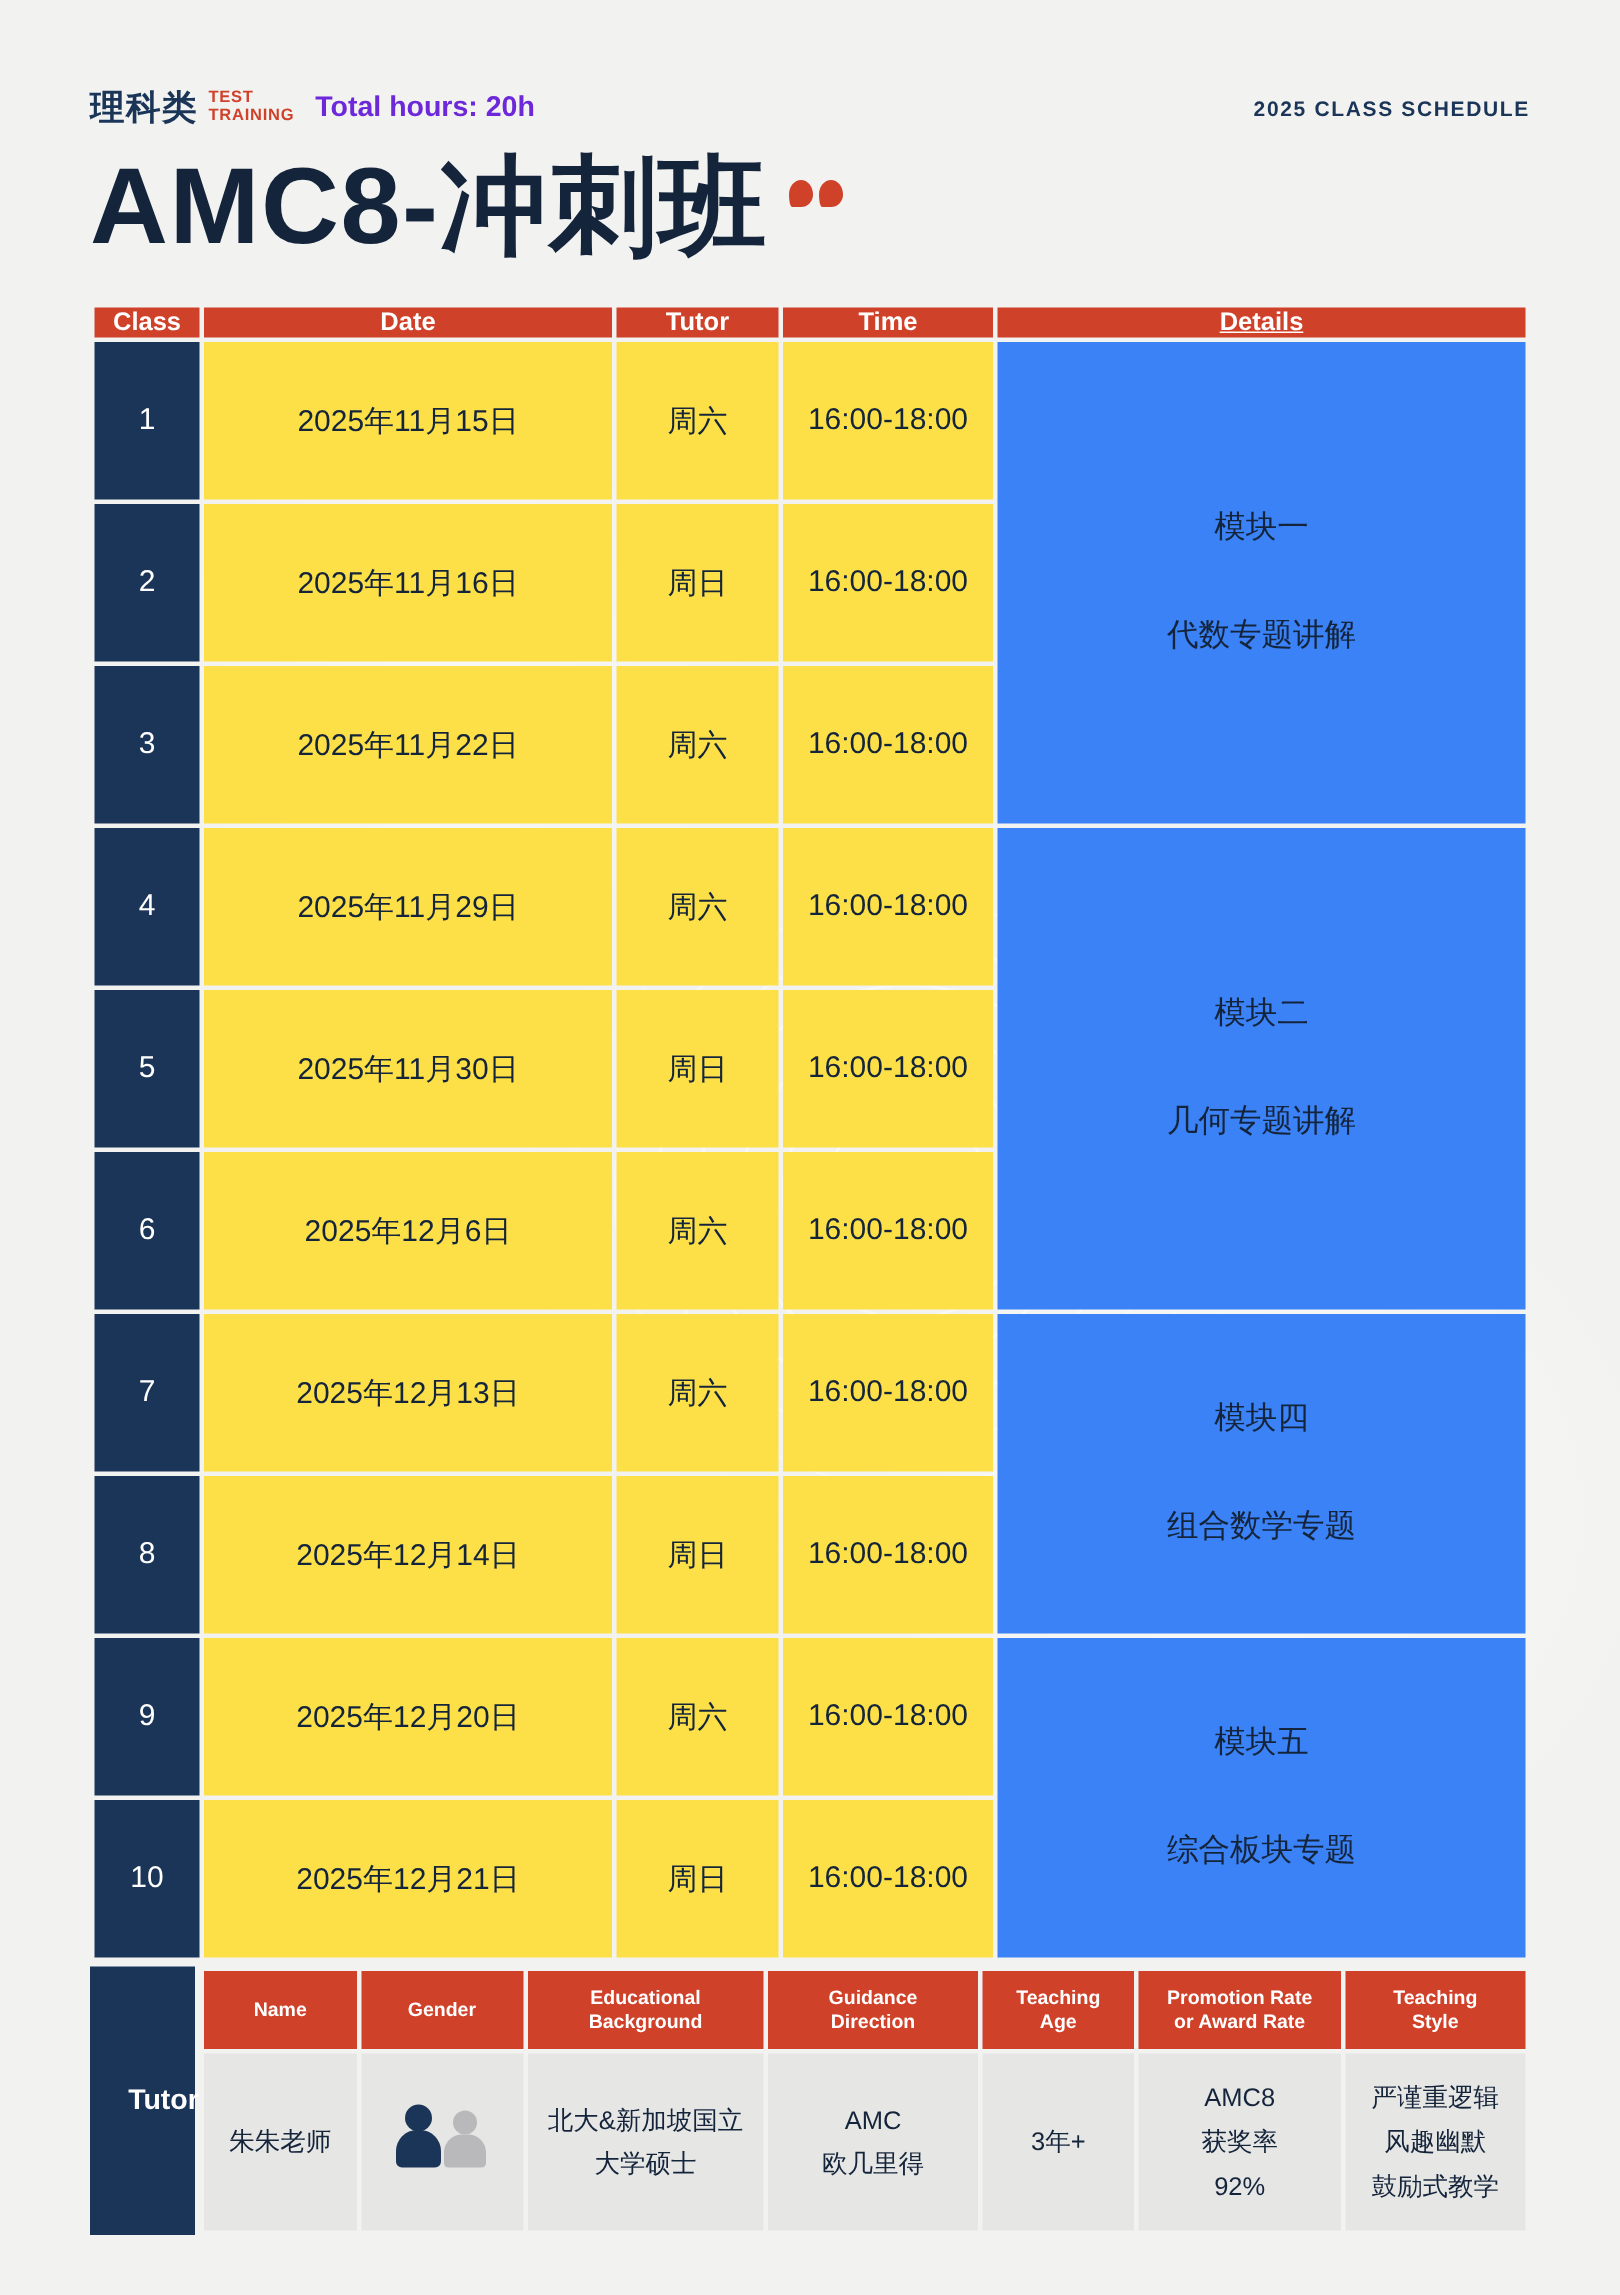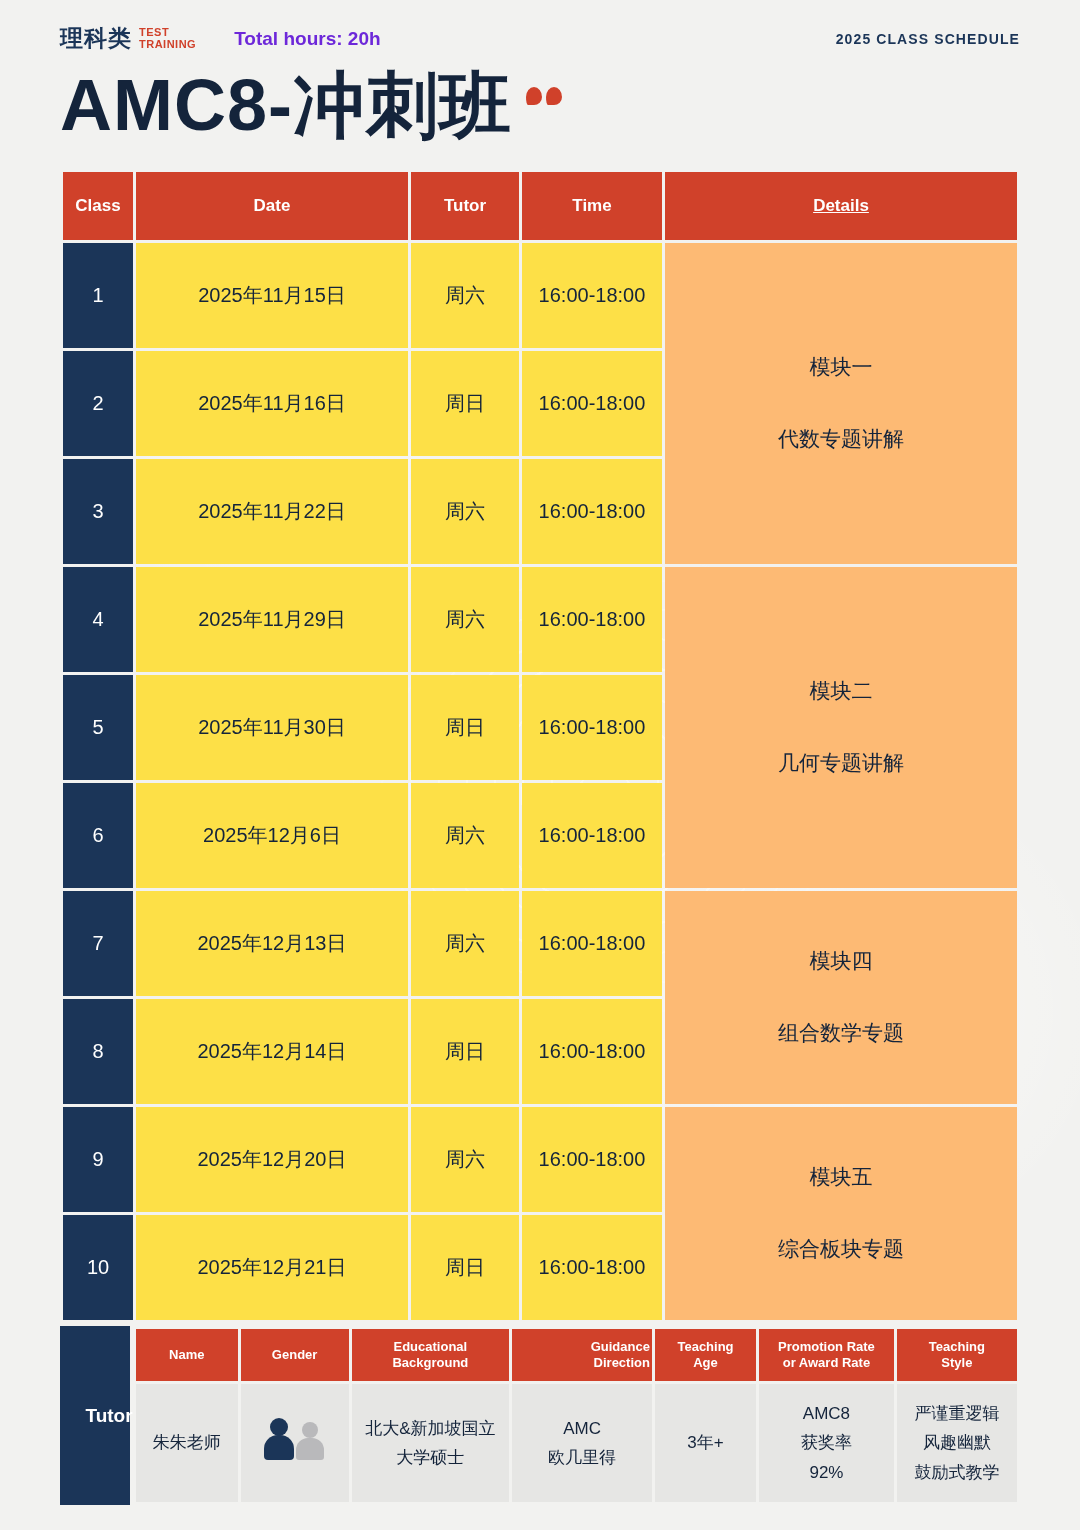--- a/index.html
+++ b/index.html
@@ -30,22 +30,22 @@
       repeating-radial-gradient(circle, rgba(255,255,255,0) 0 26px, rgba(255,255,255,0.75) 26px 28px);
     opacity:.55;
     -webkit-mask-image: radial-gradient(circle, #000 40%, transparent 72%);
             mask-image: radial-gradient(circle, #000 40%, transparent 72%);
   }
 
   .page { position: relative; z-index: 2; padding: 0 60px; }
 
   
   .topbar {
-    display:flex; align-items:center; gap:24px;
-    padding-top: 23px;
+    display:flex; align-items:center; 
+    padding-top: 56px;
   }
   .logo { display:flex; align-items:center; gap:7px; }
   .logo-cn {
     font-size: 23px; font-weight: bold; color:#1b3558; letter-spacing:1px;
   }
   .logo-en {
     font-size: 11px; font-weight: bold; color:#d0412a; line-height:1.05;
     letter-spacing:.5px;
   }
   .total-hours {
@@ -66,59 +66,59 @@
     border-radius: 50% 50% 50% 2px / 55% 55% 45% 45%;
   }
 
   
   table.sched {
     width: 100%; border-collapse: separate; border-spacing: 3px;
     margin-top: 22px;
   }
   table.sched thead th {
     background:#d0412a; color:#fff; font-size:17px; font-weight:bold;
-    padding: 24px 4px; border:none;
+    padding: 0 4px; border:none;
   }
   .col-class { width: 70px; }
   .col-date  { width: 272px; }
   .col-week  { width: 108px; }
   .col-time  { width: 140px; }
   .col-det   { width: auto; text-decoration: underline; }
 
   table.sched tbody td { border:none; }
   td.cls {
     background:#1b3558; color:#fff; font-size:20px; text-align:center;
     height: 105px;
   }
   td.cell {
     background:#fde047; color:#14243b; font-size:20px; text-align:center;
   }
   td.det {
-    background:#fdba74; color:#14243b; font-size:21px; text-align:left;
+    background:#3b82f6; color:#14243b; font-size:21px; text-align:left;
     line-height: 2.6;
   }
   .det-inner { display:flex; flex-direction:column; gap:18px; align-items:center; }
 
   
   .tutor-wrap { display:flex; gap:3px; margin-top: 3px; }
   .tutor-label {
     width: 70px; background:#1b3558; color:#fff; font-size:19px; font-weight:bold;
     display:flex; align-items:center; justify-content:center; flex:0 0 70px;padding-left:28px;
   }
   .tutor-table { flex:1; border-collapse:separate; border-spacing:3px; }
   .tutor-table th {
     background:#d0412a; color:#fff; font-size:13px; font-weight:bold;
     padding: 10px 2px; line-height:1.25;
   }
   .tutor-table td {
     background:#e6e6e4; text-align:center; font-size:17px; color:#14243b;
     height: 118px; line-height:1.75; padding: 6px 4px;
   }
   .tw-name{width:118px;} .tw-gender{width:118px;} .tw-edu{width:178px;}
-  .tw-dir{width:160px;text-align:right;} .tw-age{width:112px;} .tw-rate{width:152px;} .tw-style{width:136px;}
+  .tw-dir{width:160px;} .tw-age{width:112px;} .tw-rate{width:152px;} .tw-style{width:136px;}
 
   .gender-icon { display:inline-flex; align-items:flex-end; gap:2px; }
   .gi-female, .gi-male { position:relative; width:30px; height:44px; }
   .gi-female .head {
     position:absolute; left:6px; top:2px; width:18px; height:18px;
     background:#1b3558; border-radius:50%;
   }
   .gi-female .body {
     position:absolute; left:0; top:19px; width:30px; height:25px;
     background:#1b3558; border-radius:14px 14px 4px 4px;

